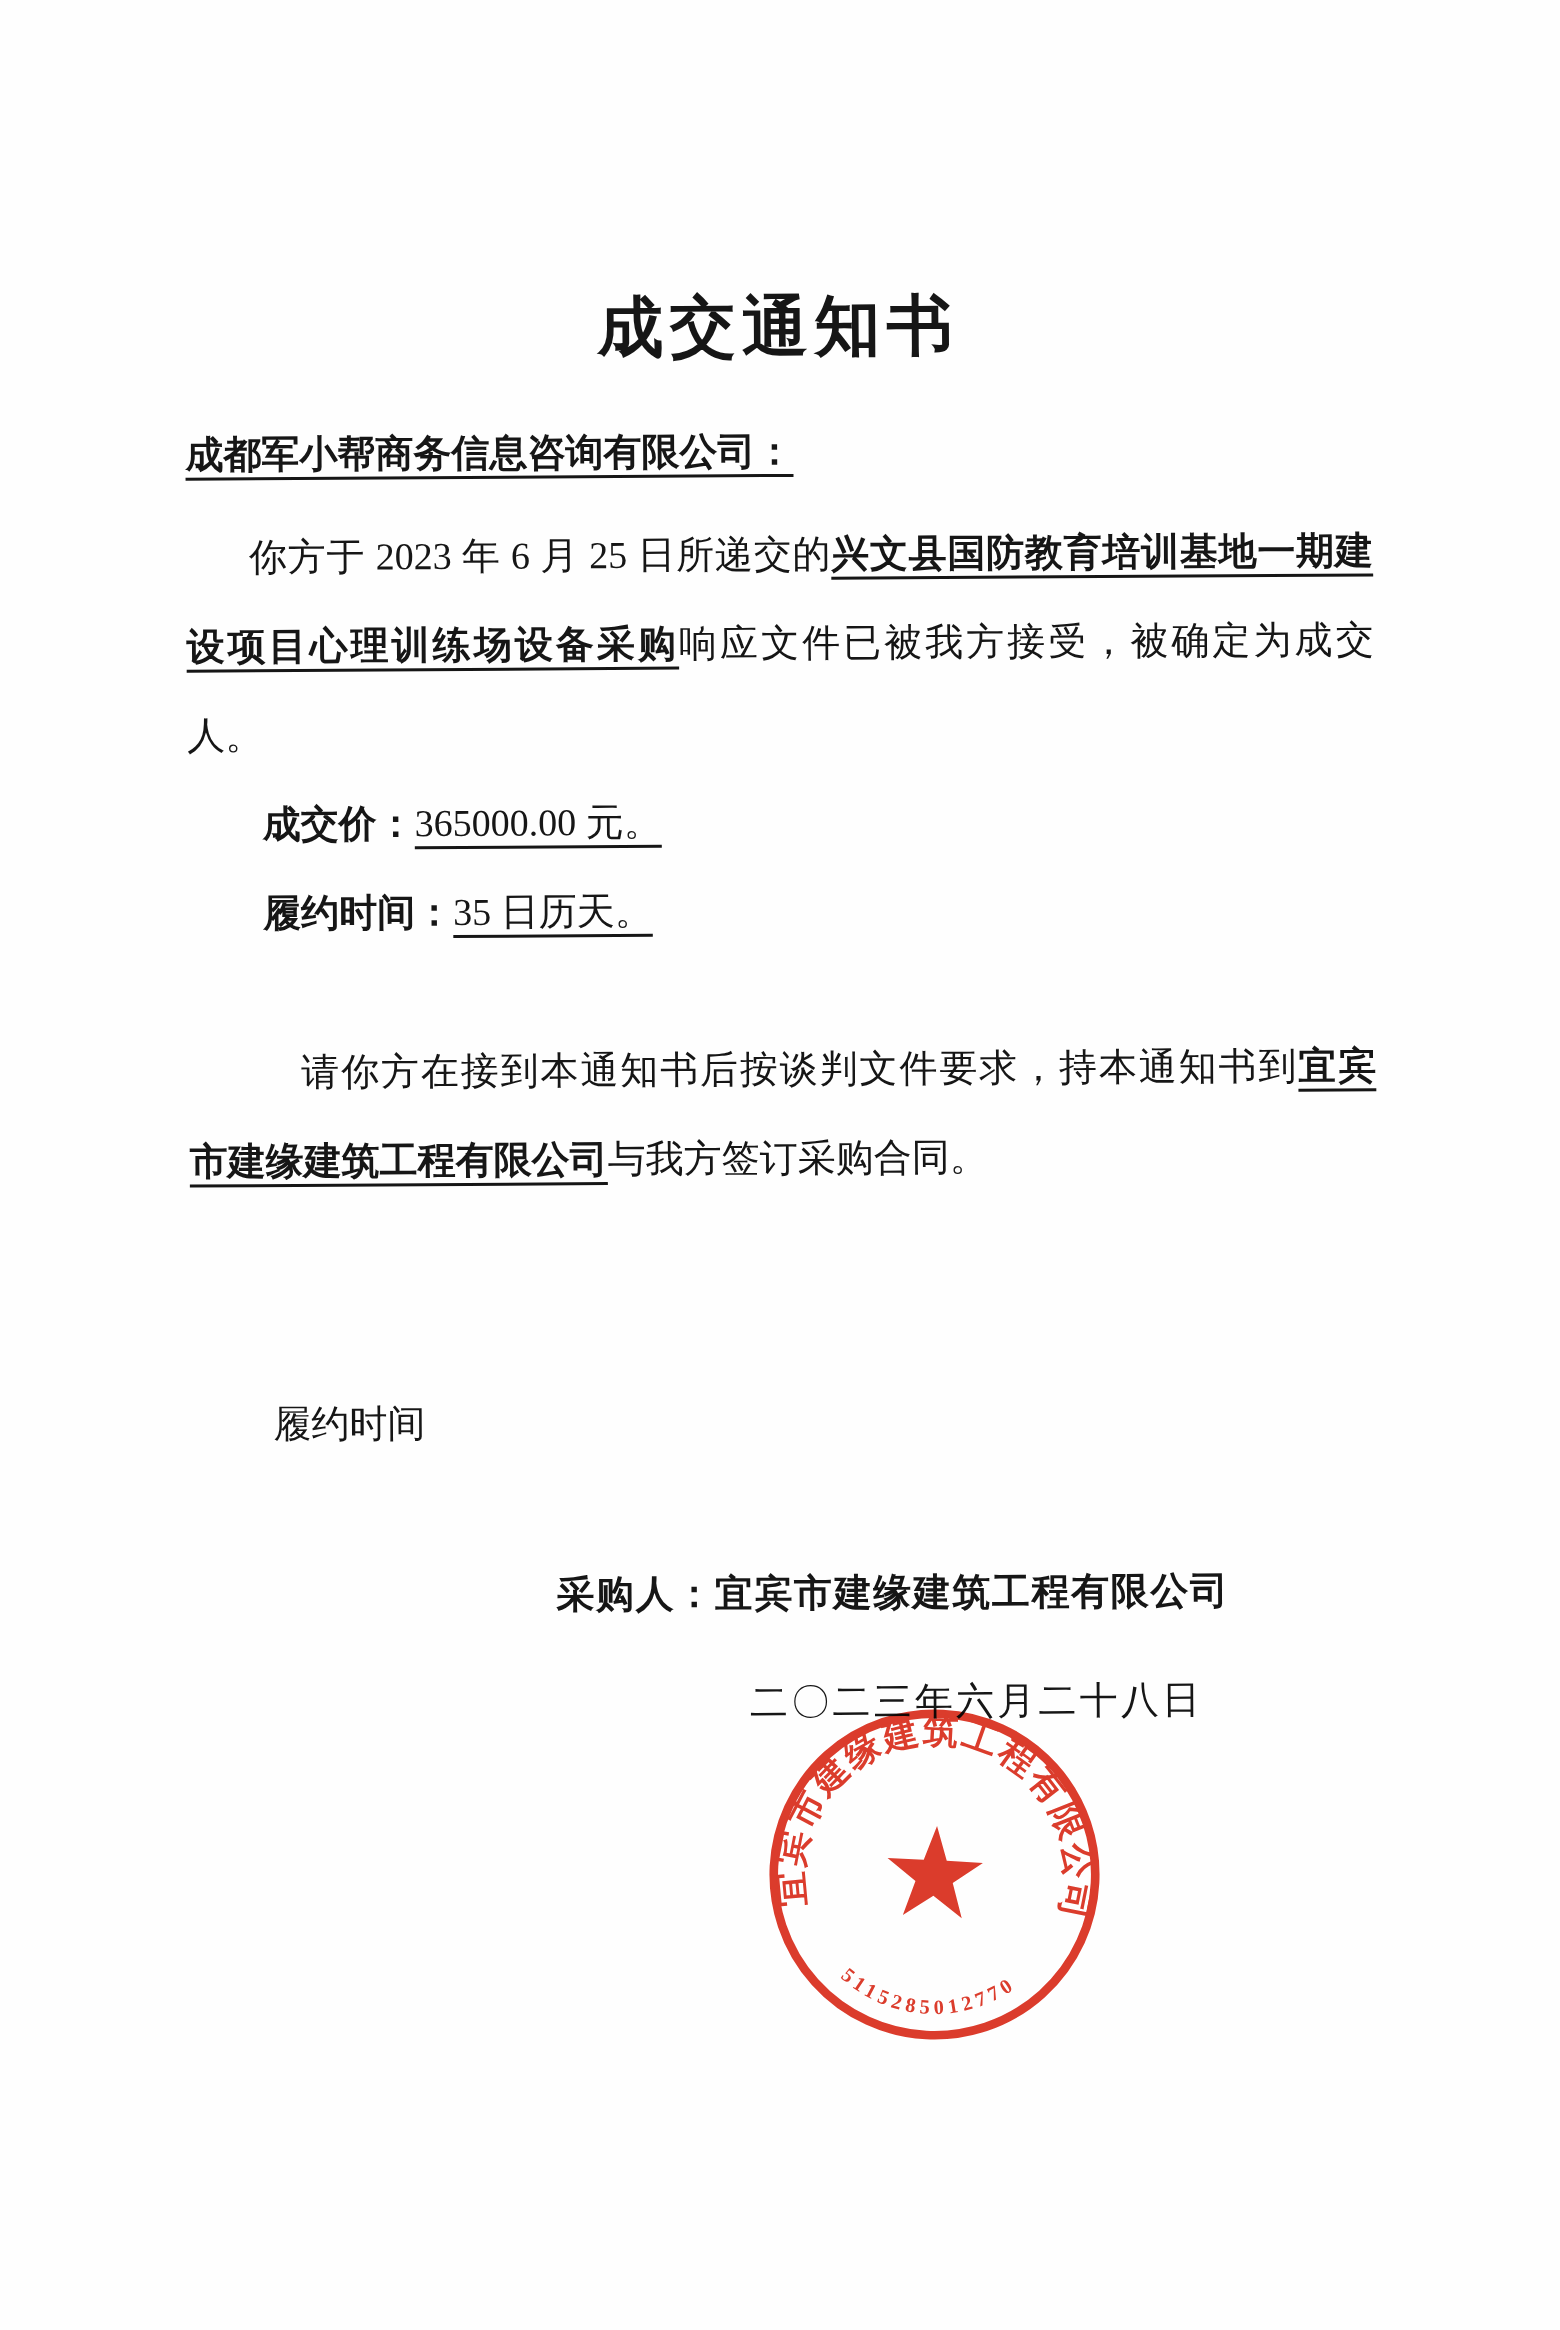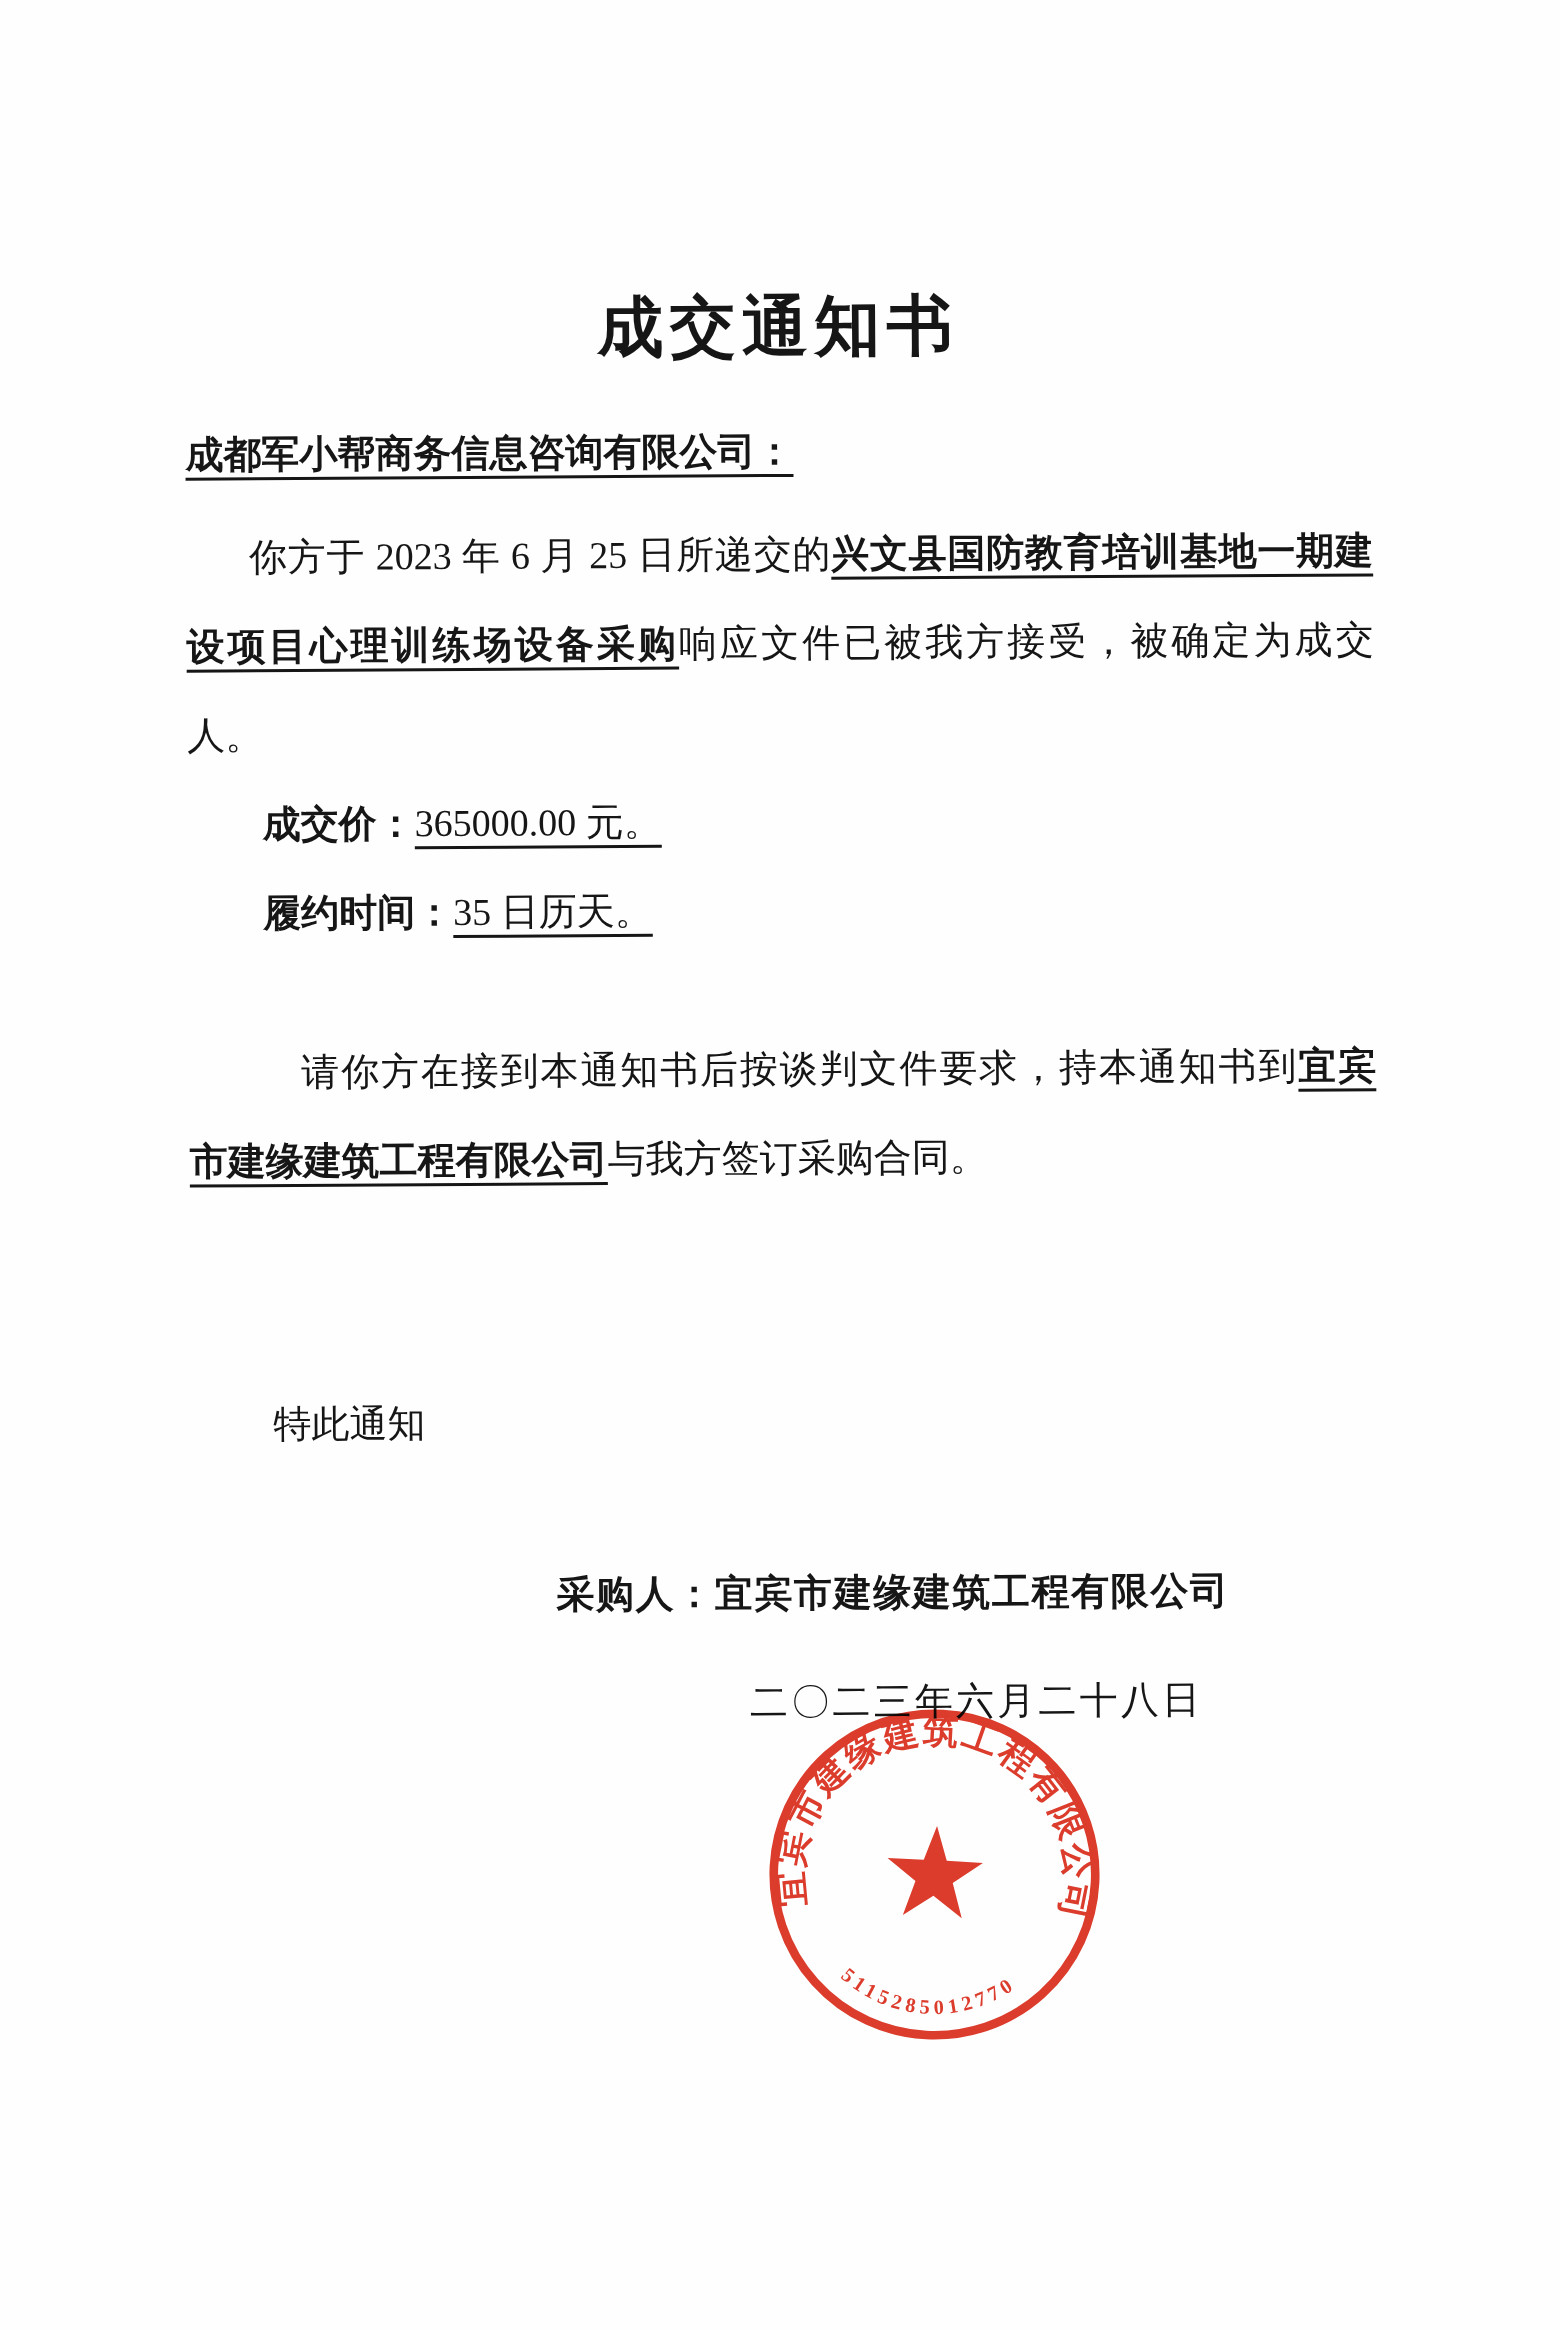--- a/index.html
+++ b/index.html
@@ -120,21 +120,21 @@
     <div class="bline kv">
       <span class="bold">履约时间：</span><span class="underline">35 日历天。</span>
     </div>
 
     <div class="p2">
       <div class="bline justify indent2"><span>请你方在接到本通知书后按谈判文件要求，持本通知书到</span><span class="bold underline">宜宾</span></div>
       <div class="bline"><span class="bold underline">市建缘建筑工程有限公司</span><span>与我方签订采购合同。</span></div>
     </div>
 
     <div class="closing">
-      <span>特此通知</span>
+      <span>履约时间</span>
     </div>
 
     <div class="signature">
       <span>采购人：</span><span>宜宾市建缘建筑工程有限公司</span>
     </div>
 
     <div class="dateline">
       <span>二〇二三年六月二十八日</span>
     </div>
 

